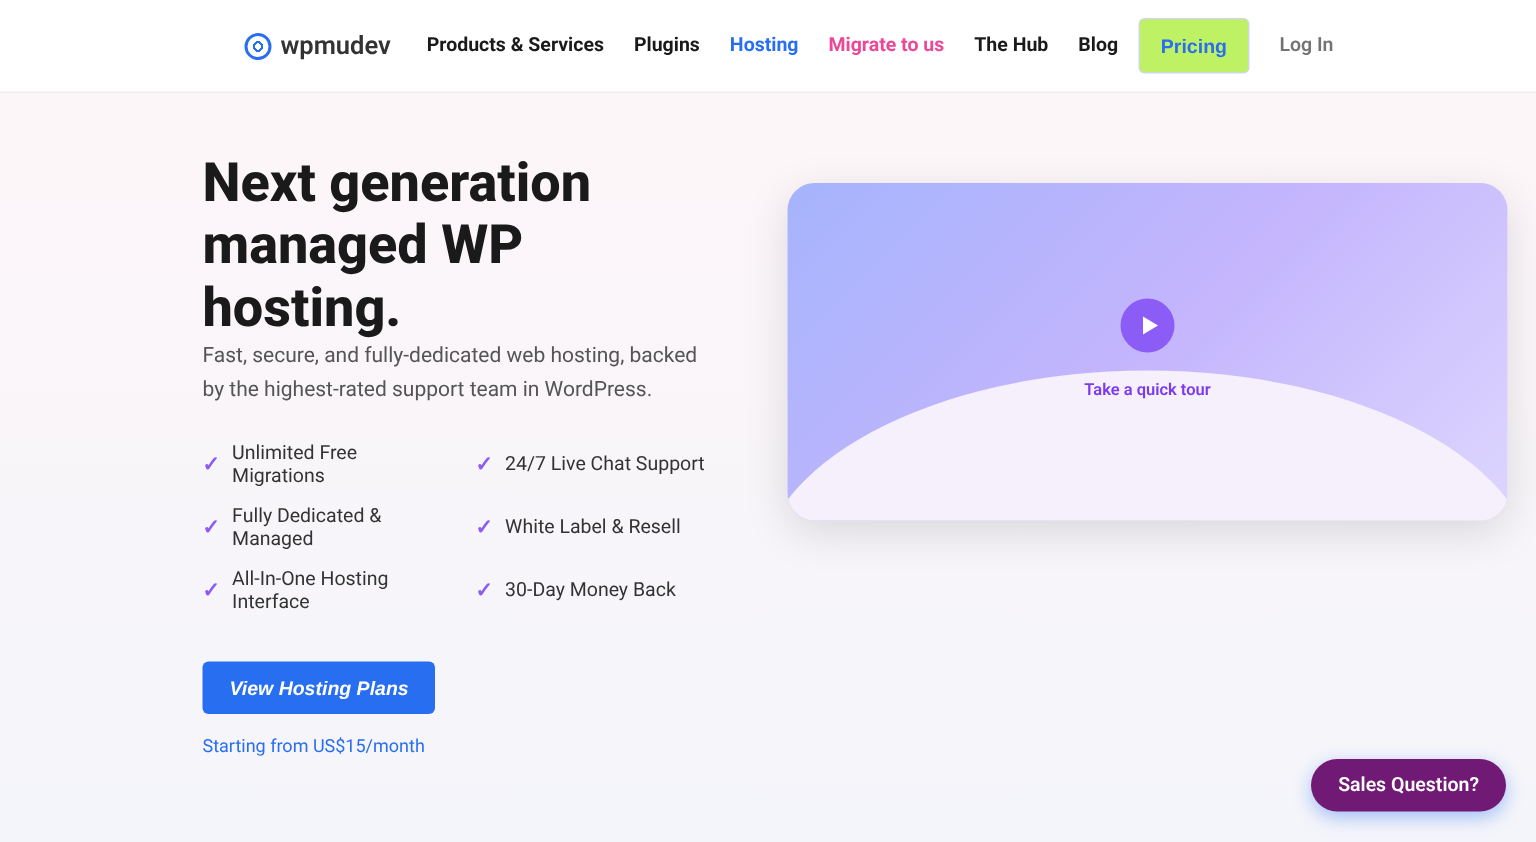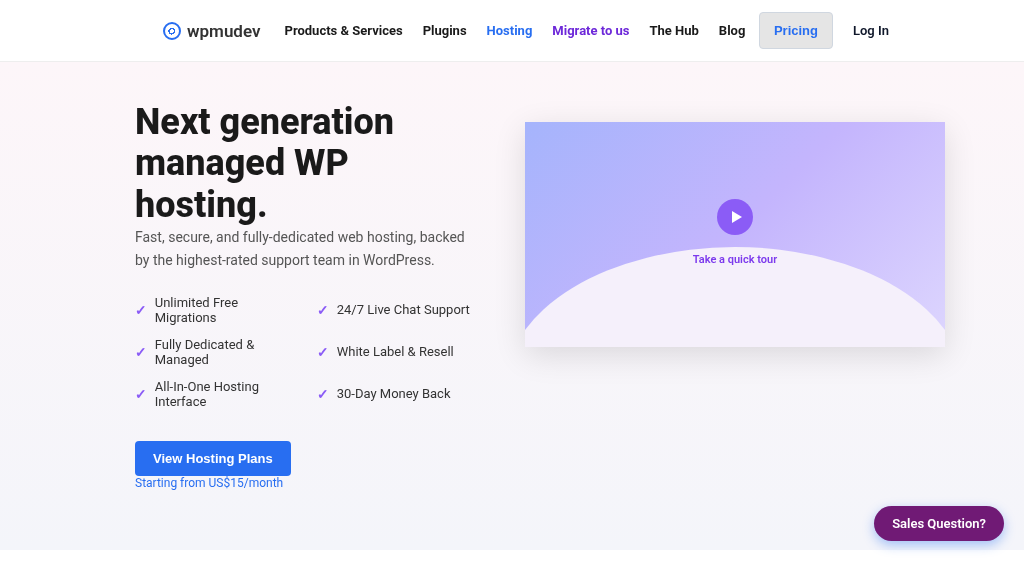--- a/index.html
+++ b/index.html
@@ -44,40 +44,40 @@
       background: radial-gradient(circle, transparent 30%, #286EF1 30%, #286EF1 50%, transparent 50%);
     }
     .nav-links {
       display: flex;
       gap: 20px;
       font-size: 13px;
       font-weight: 700;
     }
     .nav-link { color: #1a1a1a; cursor: pointer; }
     .nav-link.active-blue { color: #286EF1; }
-    .nav-link.active-pink { color: #6d28d9; }
+    .nav-link.active-pink { color: #ec4899; }
     .nav-right {
       display: flex;
       align-items: center;
       gap: 20px;
     }
     .pricing-btn {
       border: 1px solid #d0d7e0;
       border-radius: 4px;
       padding: 10px 14px;
       font-size: 13px;
       font-weight: 600;
       color: #286EF1;
-      background: #e5e5e5;
+      background: #bef264;
       cursor: pointer;
     }
     .login-link {
       font-size: 13px;
       font-weight: 600;
-      color: #0f172a;
+      color: #737373;
       cursor: pointer;
     }
     .hero {
       background: linear-gradient(180deg, #fdf6f9 0%, #f4f5fa 100%);
       padding: 40px 135px 60px;
       display: flex;
       gap: 50px;
       align-items: flex-start;
     }
     .hero-left { flex: 0 0 340px; }
@@ -113,36 +113,38 @@
     }
     .cta-btn {
       background: #286EF1;
       color: #fff;
       border: none;
       border-radius: 4px;
       padding: 10px 18px;
       font-size: 13px;
       font-weight: 600;
       cursor: pointer;
+      margin-bottom: 14px;
+      font-style: italic;
     }
     .starting-price {
       font-size: 12px;
       font-weight: 400;
       color: #286EF1;
     }
     .hero-right {
       flex: 1;
       display: flex;
       justify-content: center;
       padding-top: 20px;
     }
     .video-card {
-      width: 420px;
+      width: 480px;
       height: 225px;
-      border-radius: 0;
+      border-radius: 18px;
       background: linear-gradient(135deg, #a5b4fc 0%, #c4b5fd 50%, #ddd6fe 100%);
       position: relative;
       overflow: hidden;
       box-shadow: 0 8px 30px rgba(0,0,0,0.12);
       cursor: pointer;
     }
     .video-card::after {
       content: "";
       position: absolute;
       bottom: -40px;

